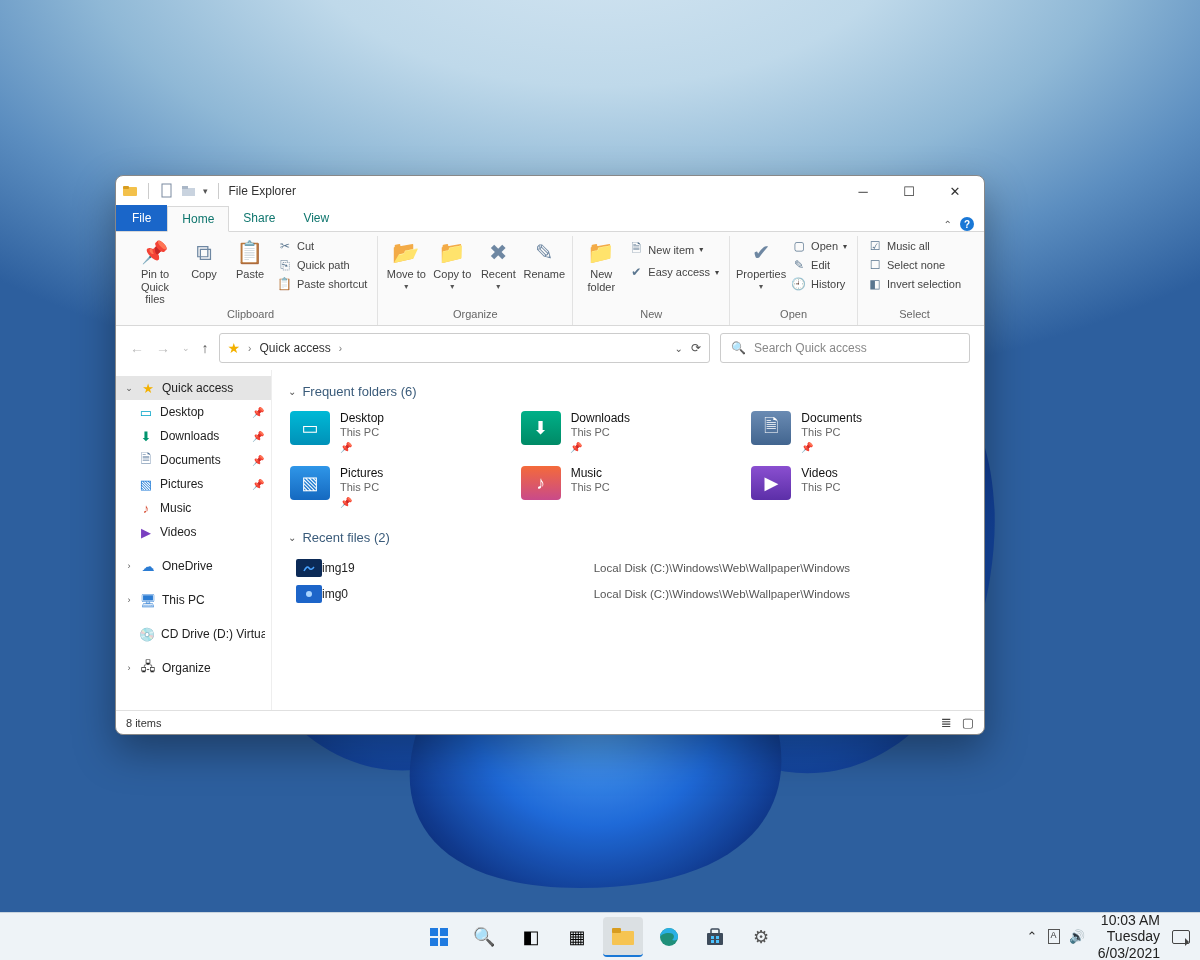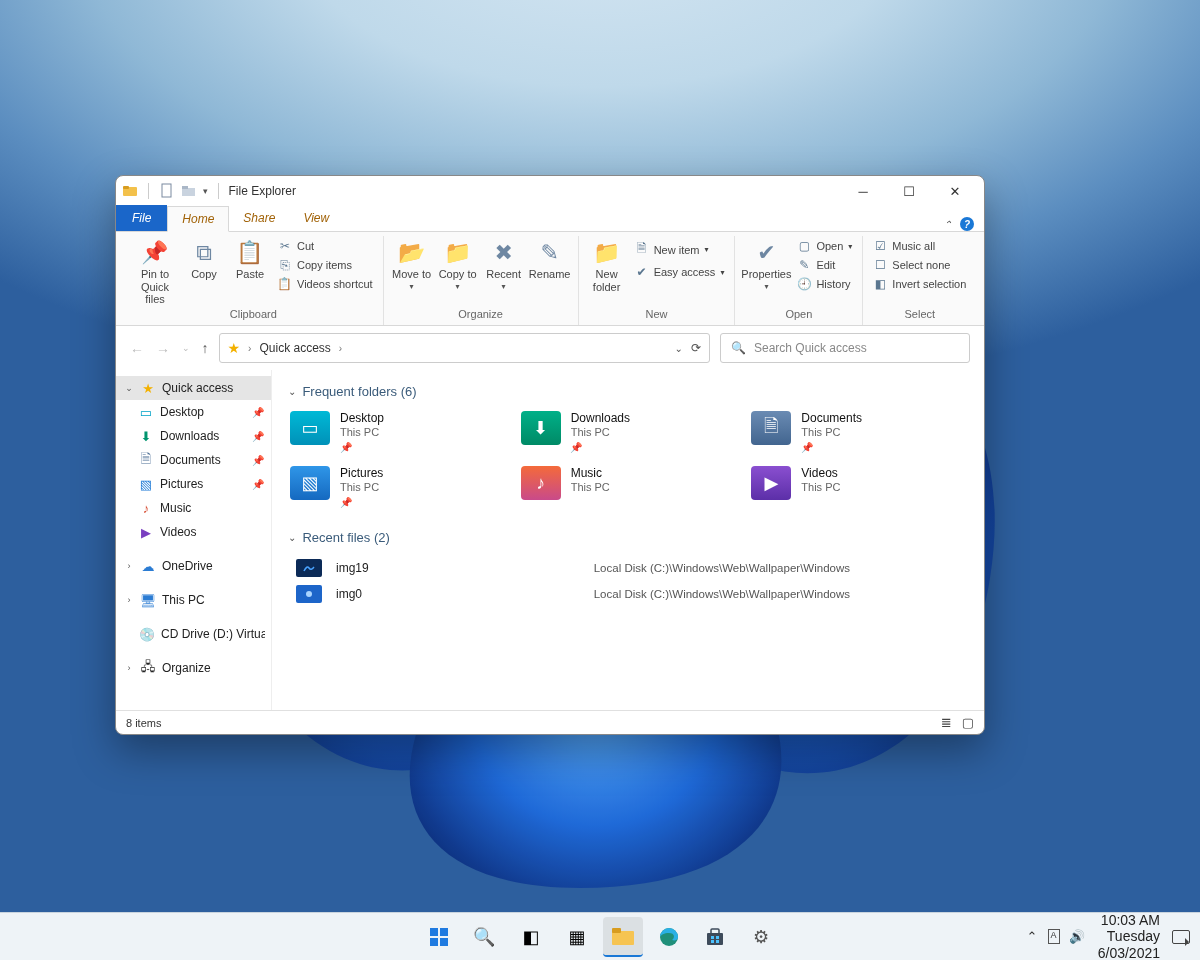--- a/index.html
+++ b/index.html
@@ -21,23 +21,23 @@
   box-shadow:0 16px 40px rgba(0,0,0,.35);
   display:flex; flex-direction:column; overflow:hidden;
 }
 .titlebar { height:30px; display:flex; align-items:center; font-size:12px; color:#333; padding:0 6px; }
 .titlebar .qat { display:flex; align-items:center; gap:6px; }
 .titlebar .sep { width:1px; height:16px; background:#ccc; margin:0 4px; }
 .titlebar .ico { width:16px; height:16px; }
 .win-ctrl { margin-left:auto; display:flex; }
 .win-ctrl div { width:46px; height:30px; display:flex; align-items:center; justify-content:center; font-size:13px; cursor:pointer; }
 
-.tabs { height:26px; display:flex; align-items:flex-end; font-size:12px; background:#fff; border-bottom:1px solid #d8d8d8;font-style:italic; }
+.tabs { height:26px; display:flex; align-items:flex-end; font-size:12px; background:#fff; border-bottom:1px solid #d8d8d8; }
 .tab-file { background:#1a66c9; color:#fff; padding:5px 16px; height:26px; display:flex; align-items:center; cursor:pointer; }
-.tab { padding:5px 14px; height:26px; display:flex; align-items:center; cursor:pointer; color:#a16207; }
+.tab { padding:5px 14px; height:26px; display:flex; align-items:center; cursor:pointer; color:#0f766e; }
 .tab.active { background:#fafafa; border:1px solid #d8d8d8; border-bottom:1px solid #fafafa; margin-bottom:-1px; }
 .tabs .right { margin-left:auto; display:flex; align-items:center; gap:8px; padding-right:10px; color:#1a66c9; }
 .tabs .chev-up {font-size:10px; color:#555;}
 .help-ico{width:14px;height:14px;border-radius:50%;background:#1a78d6;color:#fff;display:flex;align-items:center;justify-content:center;font-size:10px;font-weight:bold;}
 
 .ribbon { background:#fafafa; display:flex; border-bottom:1px solid #d8d8d8; padding:4px 8px 0; height:94px; font-size:11px; color:#444; }
 .rgroup { display:flex; flex-direction:column; align-items:center; border-right:1px solid #e2e2e2; padding:0 8px 2px; }
 .rgroup:last-child{border-right:none;}
 .rgroup .body { display:flex; align-items:flex-start; gap:6px; flex:1; }
 .rgroup .label { font-size:11px; color:#666; margin-top:auto; padding:2px 0 3px; }
@@ -81,21 +81,21 @@
 .ftile .name{color:#111;}
 .ftile .sub{color:#666;font-size:11px;}
 .ftile .pin{color:#888;font-size:10px;margin-top:2px;}
 .c-desktop{background:linear-gradient(#00b9d6,#0091b8);}
 .c-downloads{background:linear-gradient(#00b088,#008a66);}
 .c-documents{background:linear-gradient(#6a8bb3,#42658f);}
 .c-pictures{background:linear-gradient(#2f96e8,#1569c0);}
 .c-music{background:linear-gradient(#f46a3a,#c94a8a);}
 .c-videos{background:linear-gradient(#8a4fd0,#5c2fa8);}
 
-.recent-row{display:flex;align-items:center;gap:14px;padding:4px 8px;cursor:pointer;}
+.recent-row{display:flex;align-items:center;gap:0;padding:4px 8px;cursor:pointer;}
 .recent-row .thumb{width:26px;height:18px;background:#0b2a57;border-radius:2px;display:flex;align-items:center;justify-content:center;}
 .recent-row.second .thumb{background:#1d65c9;}
 .recent-row .path{margin-left:auto;color:#555;font-size:11.5px;padding-right:110px;}
 
 .statusbar{height:24px;border-top:1px solid #e0e0e0;display:flex;align-items:center;font-size:11px;color:#333;padding:0 10px;gap:44px;}
 .statusbar .viewbtns{margin-left:auto;display:flex;gap:10px;color:#444;font-size:13px;}
 
 
 .taskbar{position:absolute;left:0;bottom:0;width:1200px;height:48px;background:#eef3f7;border-top:1px solid #c9d4de;display:flex;align-items:center;}
 .tb-center{position:absolute;left:50%;transform:translateX(-50%);display:flex;gap:6px;}
@@ -193,25 +193,25 @@
             <div class="ic">📋</div>
             <span>Paste</span>
           </div>
           <div class="minicol">
             <div class="minibtn">
                 <span class="mi">✂</span>
                 <span>Cut</span>
               </div>
             <div class="minibtn">
                 <span class="mi">⎘</span>
-                <span>Copy items</span>
+                <span>Quick path</span>
               </div>
             <div class="minibtn">
                 <span class="mi">📋</span>
-                <span>Videos shortcut</span>
+                <span>Paste shortcut</span>
               </div>
           </div>
         </div>
         <div class="label">Clipboard</div>
       </div>
 
       <div class="rgroup">
         <div class="body">
           <div class="bigbtn narrow">
               <div class="ic">📂</div>

